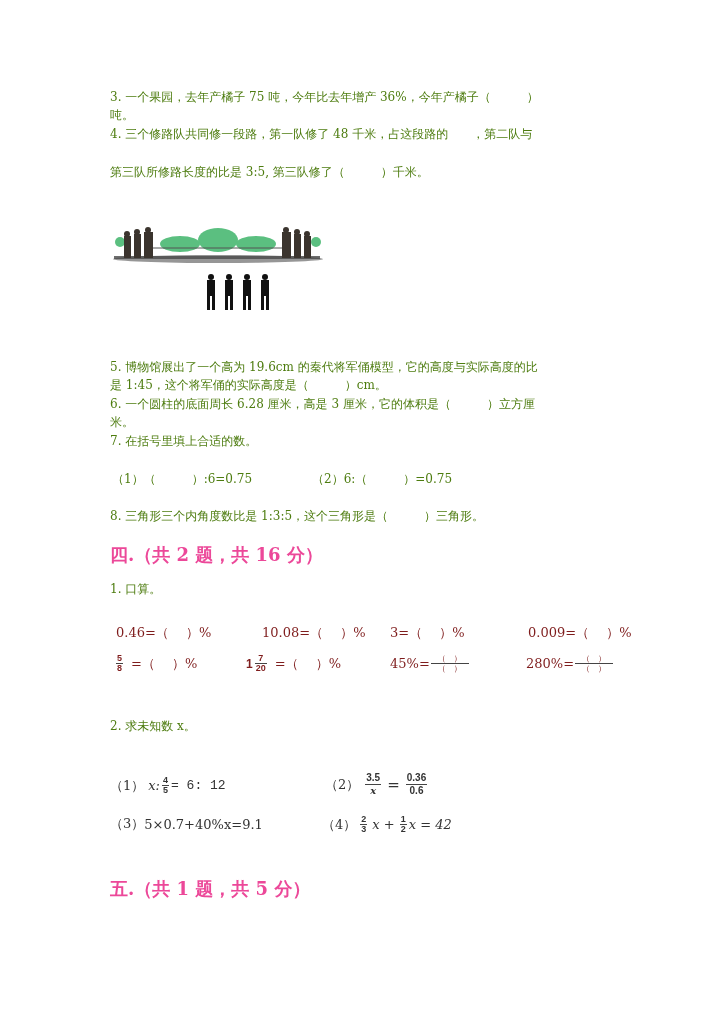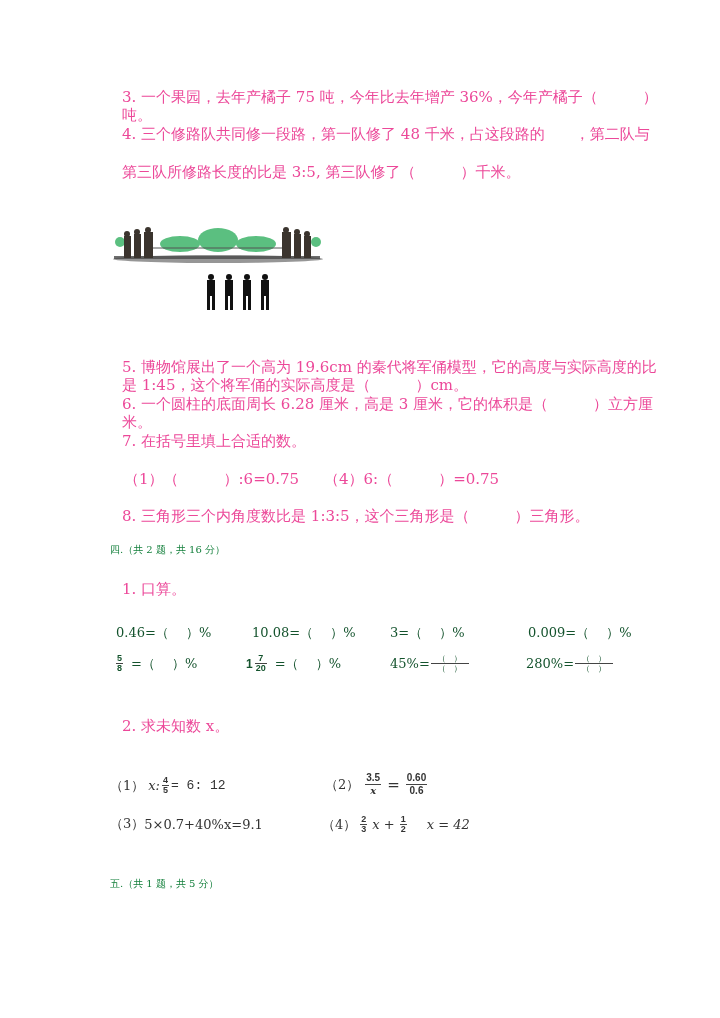--- a/index.html
+++ b/index.html
@@ -1,20 +1,20 @@
 <!DOCTYPE html>
 <html><head>
   <meta charset="utf-8">
   <style>
     html, body { margin: 0; padding: 0; background: #ffffff; }
     body { width: 720px; height: 1018px; position: relative; overflow: hidden;
       font-family: "DejaVu Serif", "Liberation Serif", serif; color: #333; }
-    .line { position: absolute; left: 110px; font-size: 15px; line-height: 18px; white-space: nowrap; color: #ec4899; margin-left: 12px; }
-    .heading { position: absolute; left: 110px; font-size: 10px; font-weight: normal; color: #15803d; white-space: nowrap; }
-    .cell { position: absolute; font-size: 13px; white-space: nowrap; color: #14532d; display: flex; align-items: center; text-align: right; }
+    .line { position: absolute; left: 110px; font-size: 12px; line-height: 18px; white-space: nowrap; color: #4d7c0f; }
+    .heading { position: absolute; left: 110px; font-size: 18px; font-weight: bold; color: #ec4899; white-space: nowrap; }
+    .cell { position: absolute; font-size: 13px; white-space: nowrap; color: #7f1d1d; display: flex; align-items: center; text-align: right; }
     .frac { display: inline-flex; flex-direction: column; align-items: center; vertical-align: middle; font-family: "Liberation Sans", sans-serif; font-weight: bold; font-size: 9px; line-height: 9px; margin: 0 2px; }
     .frac .num { padding: 0 1px; }
     .frac .bar { width: 100%; height: 1px; background: #444; }
     .frac-blank { display: inline-flex; flex-direction: column; align-items: center; vertical-align: middle; font-size: 8px; line-height: 9px; margin-left: 1px; }
     .frac-blank .bar { width: 38px; height: 1px; background: #444; }
     .eq { position: absolute; font-size: 13px; white-space: nowrap; color: #333; display: flex; align-items: center; }
     .math { font-family: "DejaVu Serif", serif; font-style: italic; }
     .mathb { font-family: "Liberation Sans", sans-serif; font-weight: bold; }
     .illus { position: absolute; left: 110px; top: 226px; width: 215px; height: 95px; }
   </style>
@@ -83,29 +83,29 @@
 </div>
 
 <div class="line" style="top:358px">5. 博物馆展出了一个高为 19.6cm 的秦代将军俑模型，它的高度与实际高度的比</div>
 <div class="line" style="top:376px">是 1:45，这个将军俑的实际高度是（　　　）cm。</div>
 
 <div class="line" style="top:395px">6. 一个圆柱的底面周长 6.28 厘米，高是 3 厘米，它的体积是（　　　）立方厘</div>
 <div class="line" style="top:413px">米。</div>
 
 <div class="line" style="top:432px">7. 在括号里填上合适的数。</div>
 <div class="line" style="top:470px; left:112px">（1）（　　　）:6=0.75</div>
-<div class="line" style="top:470px; left:312px">（4）6:（　　　）=0.75</div>
+<div class="line" style="top:470px; left:312px">（2）6:（　　　）=0.75</div>
 
 <div class="line" style="top:507px">8. 三角形三个内角度数比是 1:3:5，这个三角形是（　　　）三角形。</div>
 
 <div class="heading" style="top:543px">四.（共 2 题，共 16 分）</div>
 <div class="line" style="top:580px">1. 口算。</div>
 
 <div class="cell" style="left:116px; top:624px">0.46=（　 ）%</div>
-<div class="cell" style="left:252px; top:624px">10.08=（　 ）%</div>
+<div class="cell" style="left:262px; top:624px">10.08=（　 ）%</div>
 <div class="cell" style="left:390px; top:624px">3=（　 ）%</div>
 <div class="cell" style="left:528px; top:624px">0.009=（　 ）%</div>
 
 <div class="cell" style="left:114px; top:654px">
   <span class="frac">
       <span class="num">5</span>
       <span class="bar"></span>
       <span class="num">8</span>
     </span>
   <span style="margin-left:6px">=（　 ）%</span>
@@ -150,21 +150,21 @@
 </div>
 <div class="eq" style="left:325px; top:772px">
   <span>（2）</span>
   <span class="frac" style="margin-left:6px; font-size:10px; line-height:12px">
       <span class="num">3.5</span>
       <span class="bar"></span>
       <span class="num math">x</span>
     </span>
   <span style="margin:0 4px; font-size:15px">=</span>
   <span class="frac" style="font-size:10px; line-height:12px">
-      <span class="num">0.60</span>
+      <span class="num">0.36</span>
       <span class="bar"></span>
       <span class="num">0.6</span>
     </span>
 </div>
 <div class="eq" style="left:110px; top:815px">
   <span>（3）</span>
   <span style="margin-left:0">5×0.7+40%x=9.1</span>
 </div>
 <div class="eq" style="left:322px; top:815px">
   <span>（4）</span>
@@ -172,16 +172,16 @@
       <span class="num">2</span>
       <span class="bar"></span>
       <span class="num">3</span>
     </span>
   <span class="math" style="margin:0 3px">x +</span>
   <span class="frac">
       <span class="num">1</span>
       <span class="bar"></span>
       <span class="num">2</span>
     </span>
-  <span class="math" style="margin-left:18px">x = 42</span>
+  <span class="math" style="margin-left:0">x = 42</span>
 </div>
 
 <div class="heading" style="top:877px">五.（共 1 题，共 5 分）</div>
 
 </body></html>

